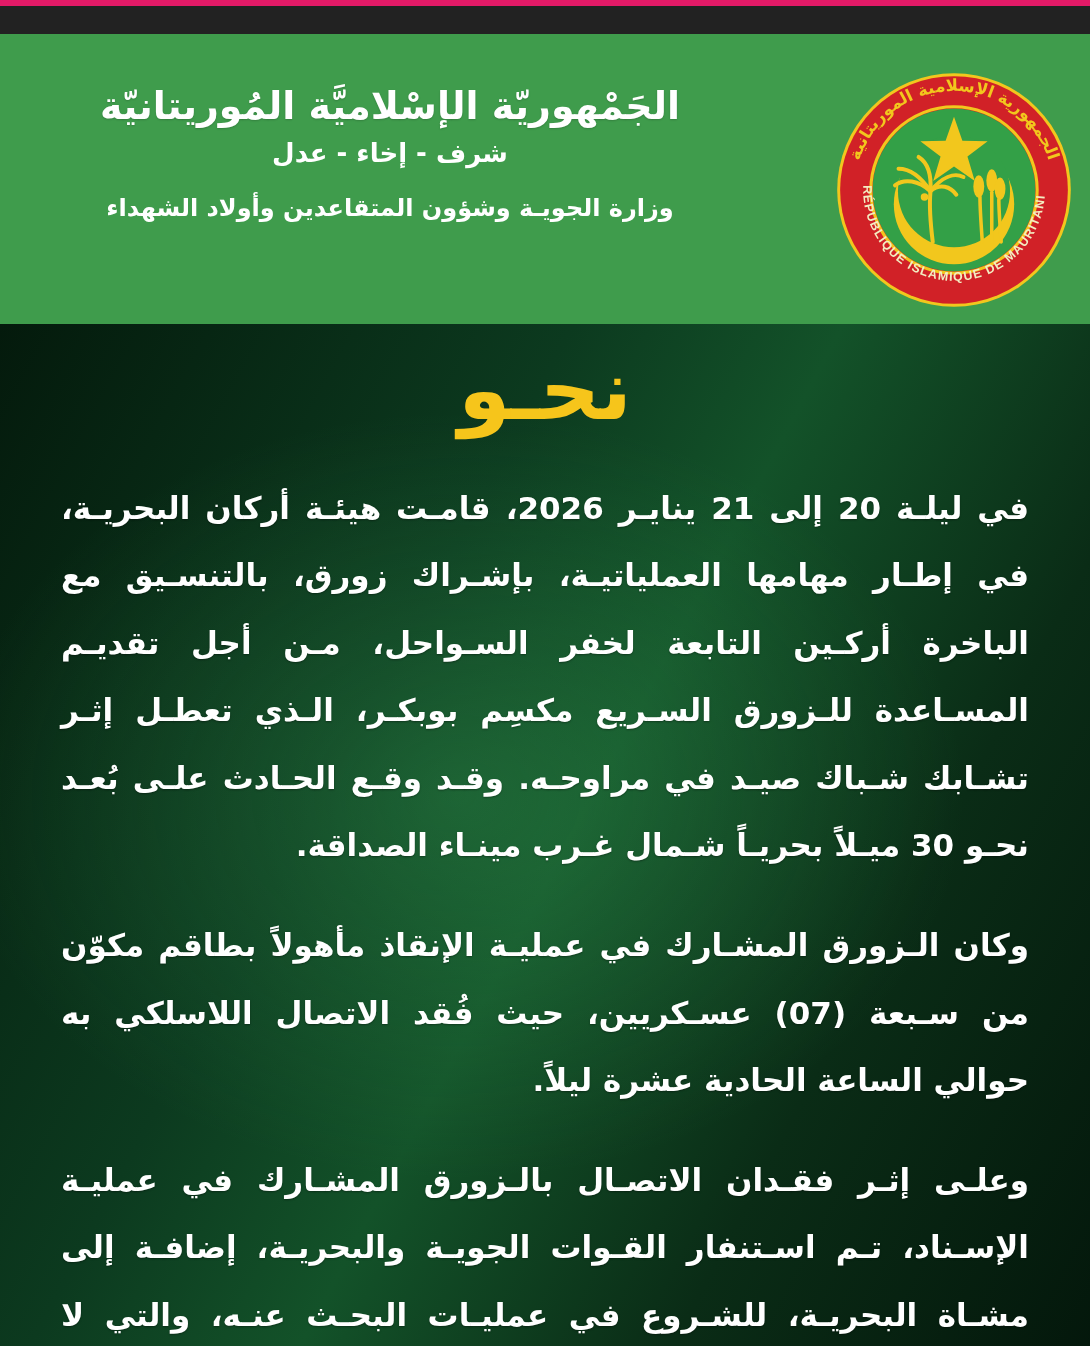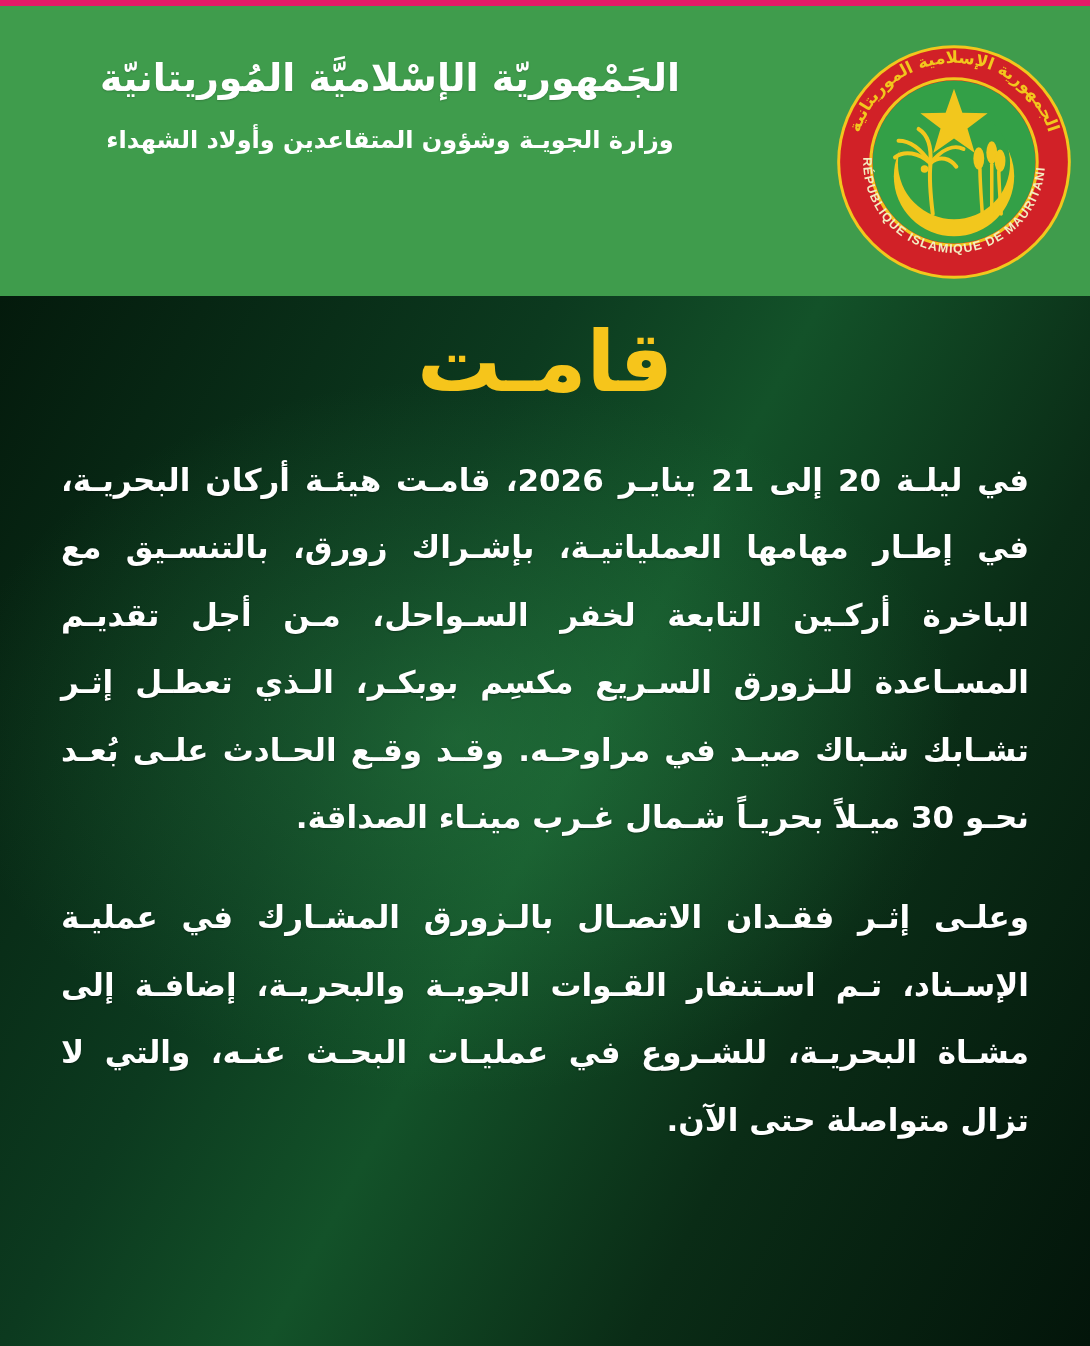--- a/index.html
+++ b/index.html
@@ -24,20 +24,21 @@
     display:flex;flex-direction:column;
   }
   .strip-top{height:6px;background:var(--top-strip,#e31a67);flex:0 0 auto;}
 
   
   .header{
     position:relative;
     height:290px;flex:0 0 auto;
     background:var(--header-green,#3f9c4c);
     color:var(--text-white,#fff);
+    margin-top:28px;
   }
   .header-text{
     position:absolute;
     top:50px;left:0;width:780px;
     text-align:center;
     direction:rtl;
   }
   .hdr-title{
     font-size:38px;font-weight:700;
     letter-spacing:-1px;
@@ -85,20 +86,21 @@
 </head>
 <body>
 
 <div class="page">
 
   <div class="strip-top"></div>
 
   <header class="header">
     <div class="header-text">
       <div class="hdr-title">الجَمْهوريّة الإسْلاميَّة المُوريتانيّة</div>
+      <div class="hdr-motto">شرف - إخاء - عدل</div>
       <div class="hdr-ministry">وزارة الجويـة وشؤون المتقاعدين وأولاد الشهداء</div>
     </div>
 
     <div class="seal">
       <svg viewBox="0 0 200 200">
         <defs>
           <path id="arcTop" d="M 16,100 A 84,84 0 1 1 184,100" fill="none"></path>
           <path id="arcBot" d="M 23,100 A 77,77 0 1 0 177,100" fill="none"></path>
         </defs>
         <circle cx="100" cy="100" r="99" style="fill:var(--seal-gold,#f2c71d)"></circle>
@@ -136,20 +138,21 @@
           <textPath href="#arcTop" startOffset="50%" text-anchor="middle">الجمهورية الإسلامية الموريتانية</textPath>
         </text>
         <text style="font-family:'Liberation Sans',sans-serif;font-size:10.5px;font-weight:700;letter-spacing:1px;fill:var(--ring-text,#f3edc2)">
           <textPath href="#arcBot" startOffset="50%" text-anchor="middle">RÉPUBLIQUE ISLAMIQUE DE MAURITANIE</textPath>
         </text>
       </svg>
     </div>
   </header>
 
   <main class="body">
-    <h1 class="stmt-title">قامـت</h1>
+    <h1 class="stmt-title">نحـو</h1>
 
     <p class="para">في ليلـة 20 إلى 21 ينايـر 2026، قامـت هيئـة أركان البحريـة، في إطـار مهامها العملياتيـة، بإشـراك زورق، بالتنسـيق مع الباخرة أركـين التابعة لخفر السـواحل، مـن أجل تقديـم المسـاعدة للـزورق السـريع مكسِم بوبكـر، الـذي تعطـل إثـر تشـابك شـباك صيـد في مراوحـه. وقـد وقـع الحـادث علـى بُعـد نحـو 30 ميـلاً بحريـاً شـمال غـرب مينـاء الصداقة.</p>
+    <p class="para">وكان الـزورق المشـارك في عمليـة الإنقاذ مأهولاً بطاقم مكوّن من سـبعة (07) عسـكريين، حيث فُقد الاتصال اللاسلكي به حوالي الساعة الحادية عشرة ليلاً.</p>
     <p class="para">وعلـى إثـر فقـدان الاتصـال بالـزورق المشـارك في عمليـة الإسـناد، تـم اسـتنفار القـوات الجويـة والبحريـة، إضافـة إلى مشـاة البحريـة، للشـروع في عمليـات البحـث عنـه، والتي لا تزال متواصلة حتى الآن.</p>
 
   </main>
 
 </div>
 
 </body></html>

